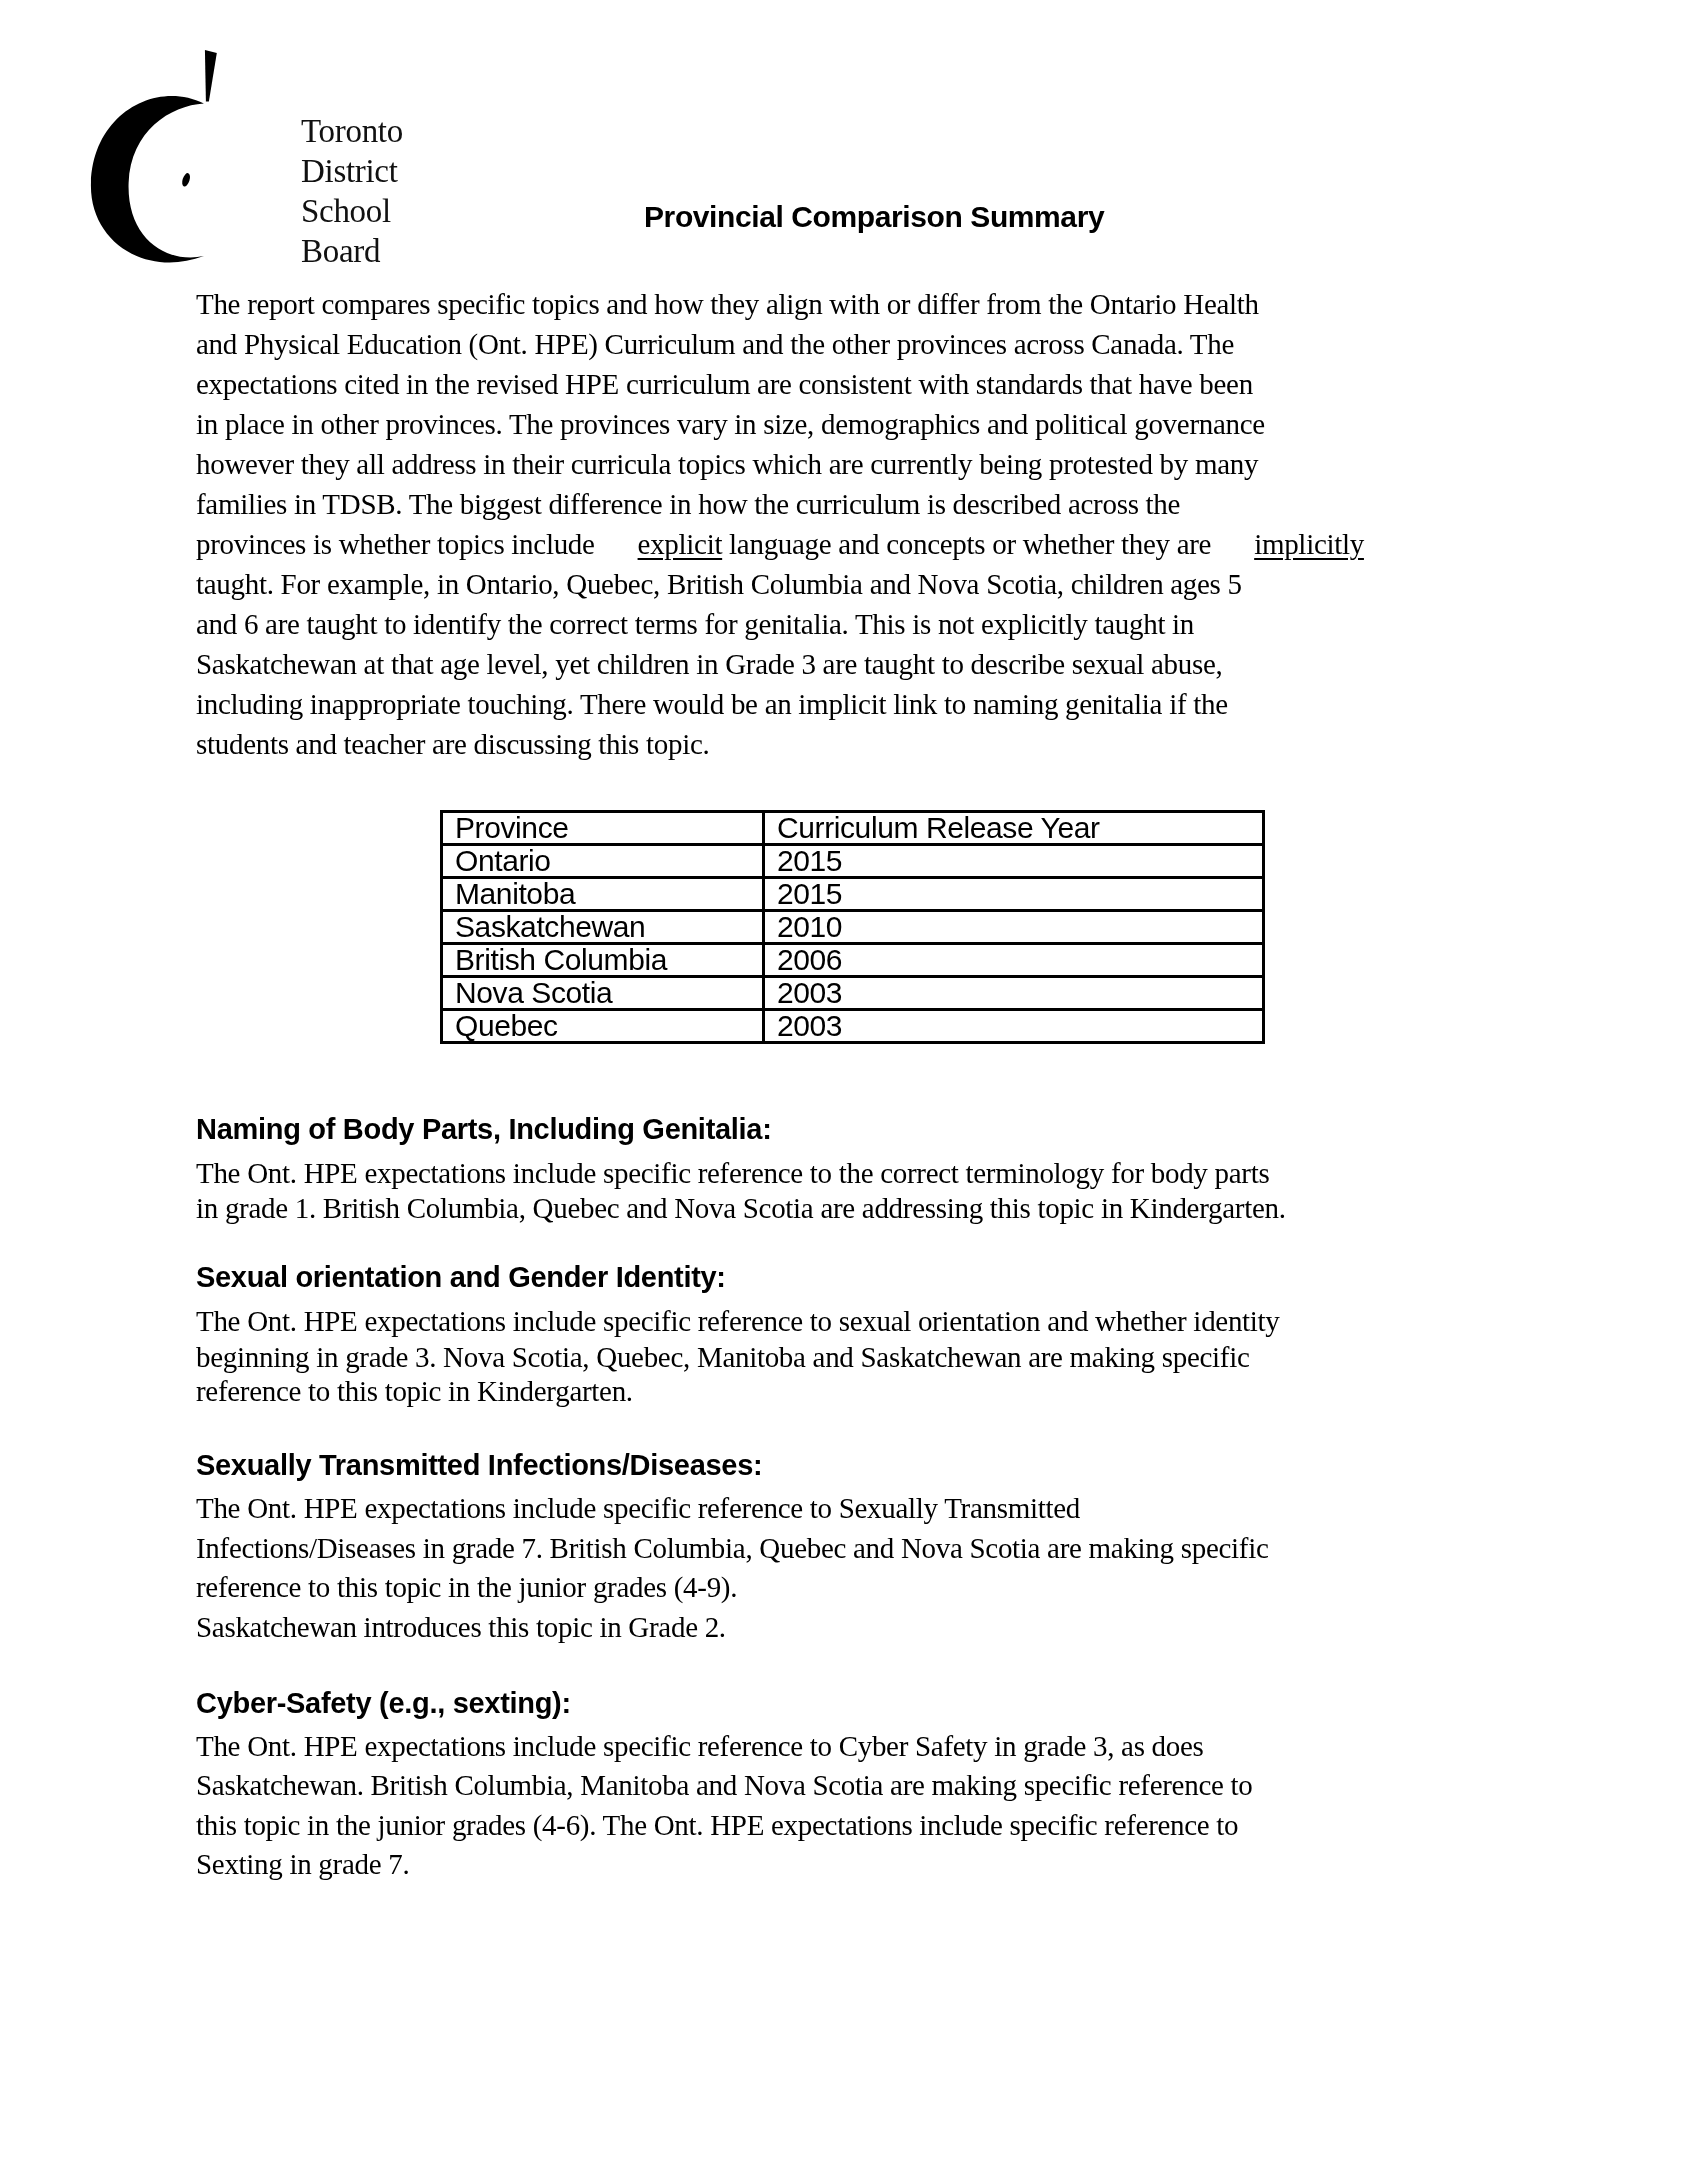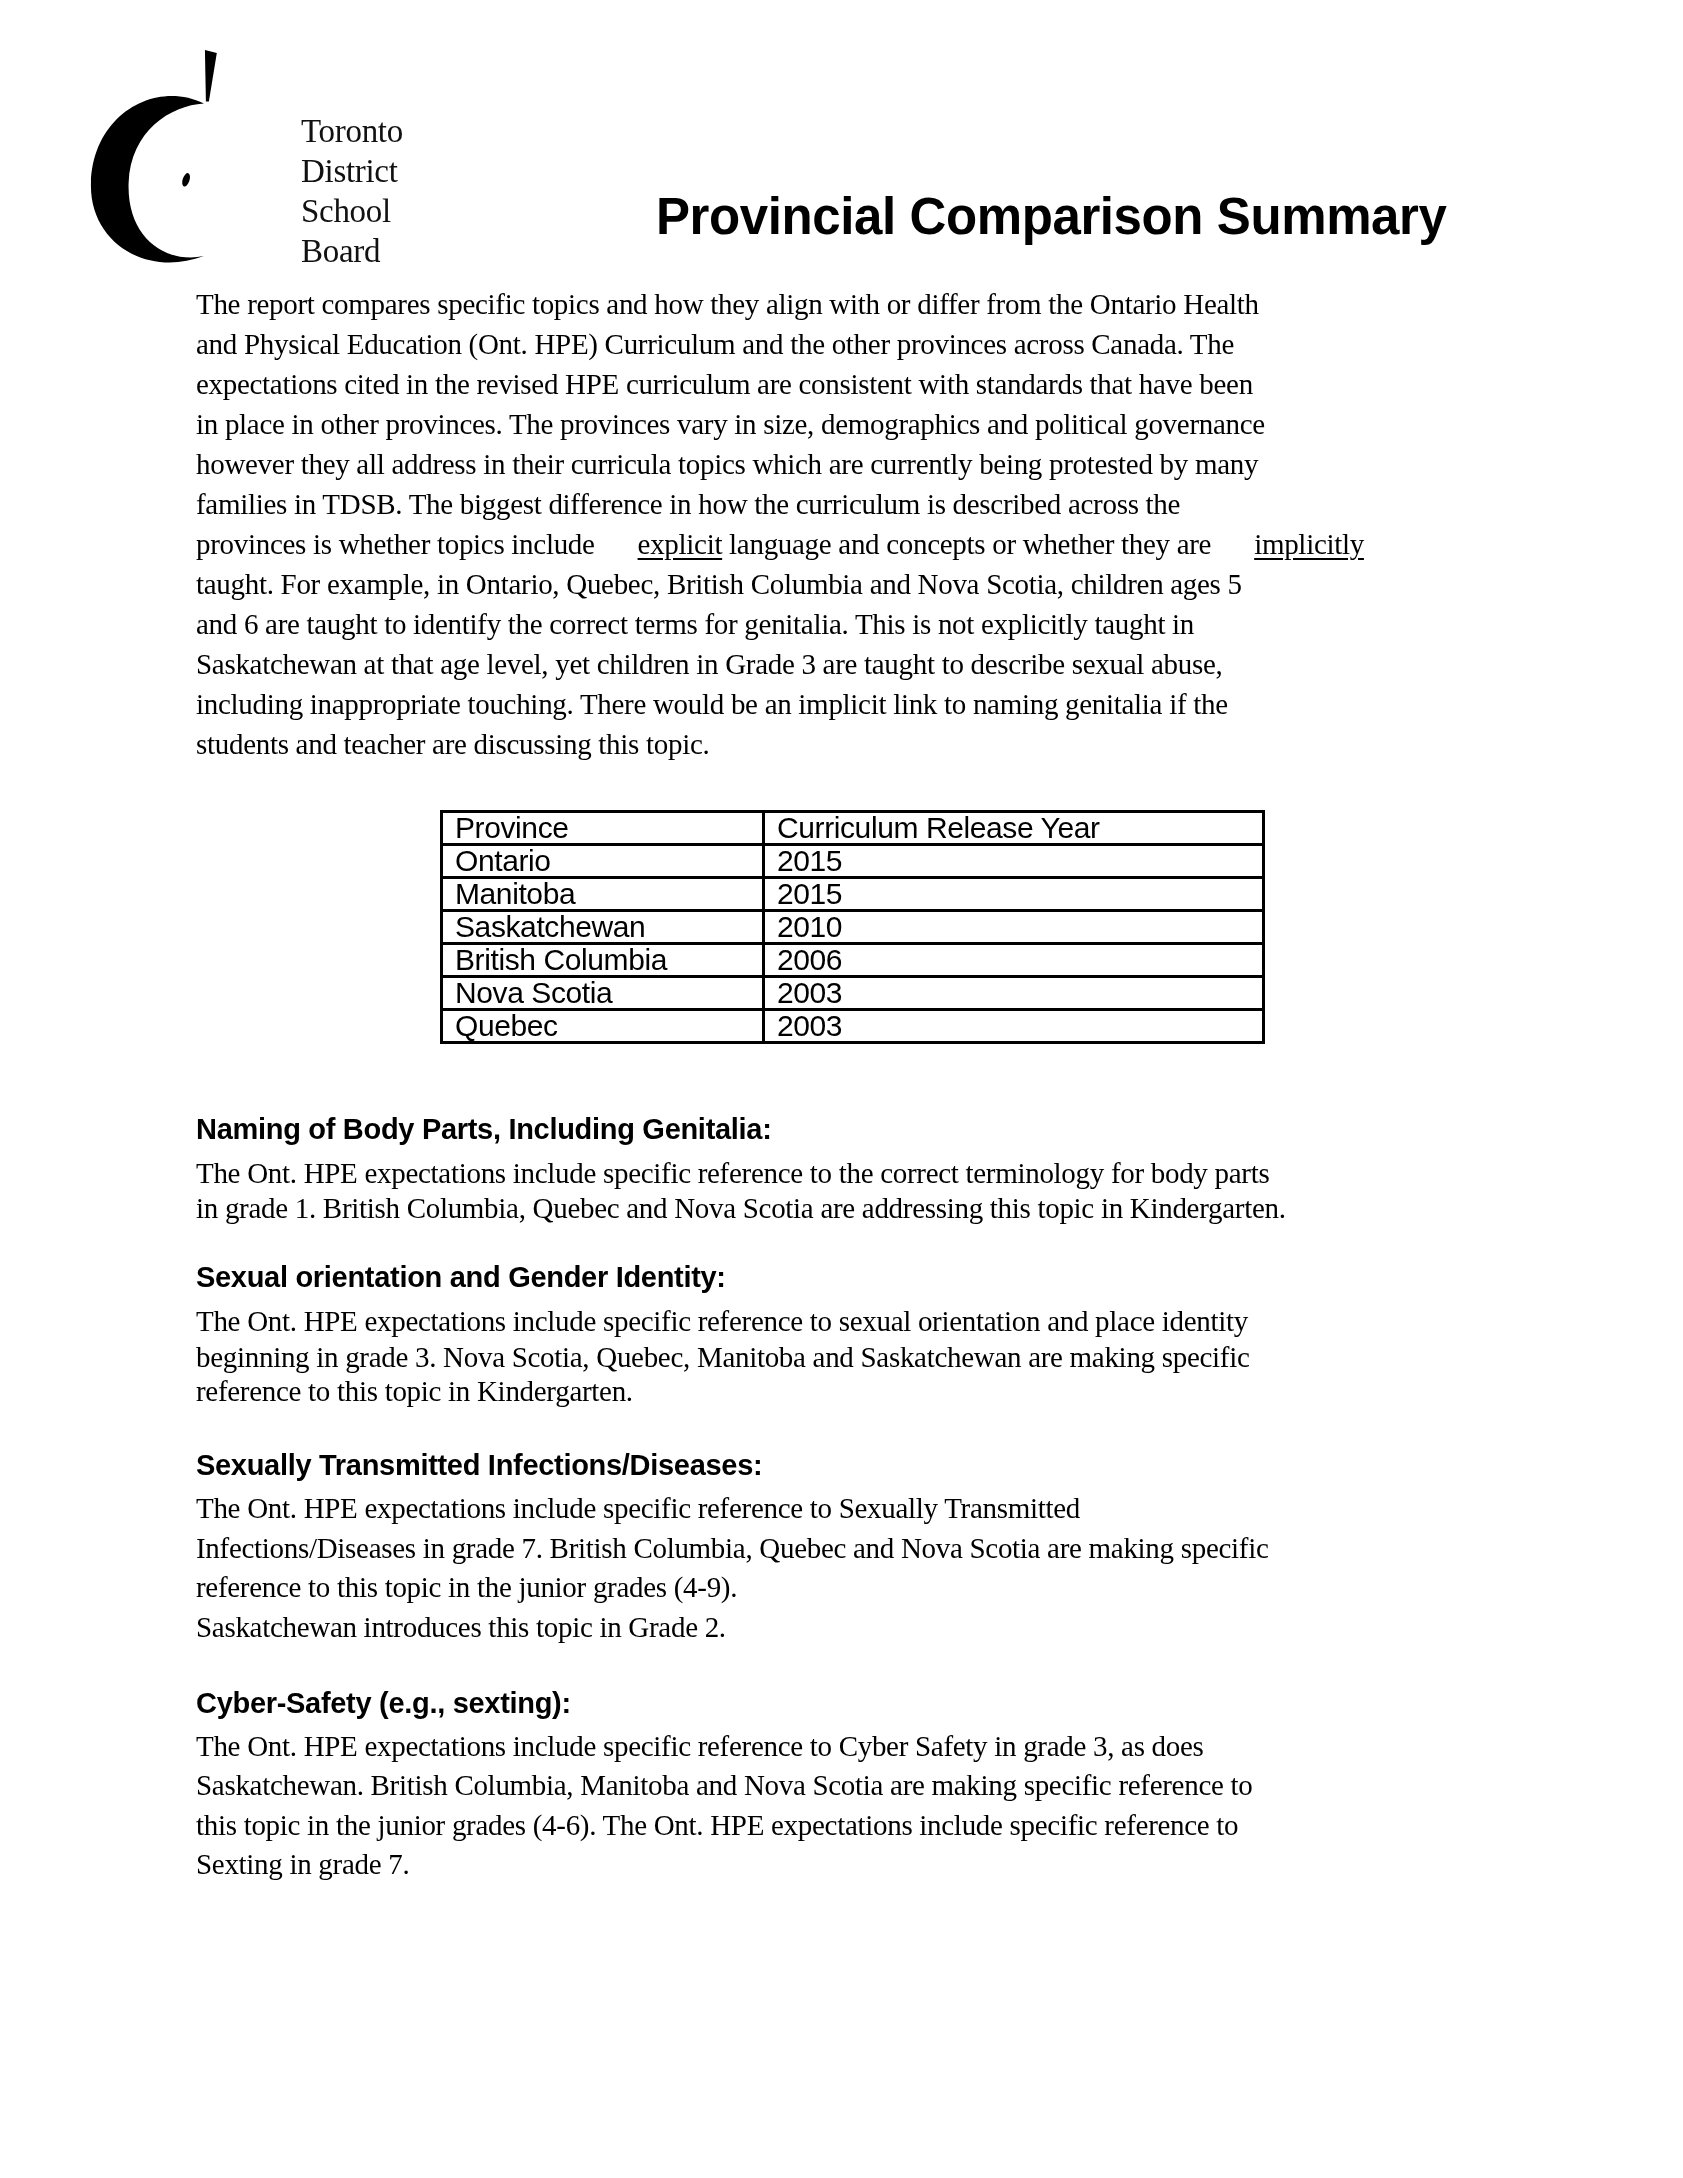--- a/index.html
+++ b/index.html
@@ -7,21 +7,21 @@
   .page { position: absolute; left: 0; top: 0; width: 1683px; height: 2178px; background: #fff; }
 
   
   .logo { position: absolute; left: 87px; top: 44px; width: 257px; height: 228px; }
   .logo svg { position: absolute; left: 0; top: 0; }
   .logo-text { position: absolute; left: 214px; top: 67px; font-family: "Liberation Serif", serif;
                font-size: 33px; line-height: 40px; color: #111; letter-spacing: -0.3px; }
   .logo-text div { white-space: nowrap; }
 
   .title { position: absolute; left: 644px; top: 195px; font-family: "Liberation Sans", sans-serif;
-           font-weight: bold; font-size: 51px; line-height: 44px; white-space: nowrap; letter-spacing: -0.4px; margin-left: 12px; }
+           font-weight: bold; font-size: 30px; line-height: 44px; white-space: nowrap; letter-spacing: -0.4px; }
 
   .line { position: absolute; left: 196px; font-family: Liberation Serif, serif; font-size: 29px;
           line-height: 34px; white-space: nowrap; letter-spacing: -0.3px; }
   .u { text-decoration: underline; text-underline-offset: 4px; text-decoration-thickness: 2px; margin-left: 36px; }
   .heading { position: absolute; left: 196px; font-family: "Liberation Sans", sans-serif; font-weight: bold;
              font-size: 29px; line-height: 34px; white-space: nowrap; letter-spacing: -0.3px; }
 
   
   .tbl { position: absolute; left: 440px; top: 810px; border-collapse: collapse;
          font-family: "Liberation Sans", sans-serif; font-size: 30px; letter-spacing: -0.4px; }
@@ -103,21 +103,21 @@
     </table>
 
   <div>
     <div class="heading" style="top:1112px">Naming of Body Parts, Including Genitalia:</div>
     <div class="line" style="top:1156px">The Ont. HPE expectations include specific reference to the correct terminology for body parts</div>
     <div class="line" style="top:1191px">in grade 1. British Columbia, Quebec and Nova Scotia are addressing this topic in Kindergarten.</div>
   </div>
 
   <div>
     <div class="heading" style="top:1260px">Sexual orientation and Gender Identity:</div>
-    <div class="line" style="top:1304px">The Ont. HPE expectations include specific reference to sexual orientation and place identity</div>
+    <div class="line" style="top:1304px">The Ont. HPE expectations include specific reference to sexual orientation and whether identity</div>
     <div class="line" style="top:1340px">beginning in grade 3. Nova Scotia, Quebec, Manitoba and Saskatchewan are making specific</div>
     <div class="line" style="top:1374px">reference to this topic in Kindergarten.</div>
   </div>
 
   <div>
     <div class="heading" style="top:1448px">Sexually Transmitted Infections/Diseases:</div>
     <div class="line" style="top:1491px">The Ont. HPE expectations include specific reference to Sexually Transmitted</div>
     <div class="line" style="top:1531px">Infections/Diseases in grade 7. British Columbia, Quebec and Nova Scotia are making specific</div>
     <div class="line" style="top:1570px">reference to this topic in the junior grades (4-9).</div>
     <div class="line" style="top:1610px">Saskatchewan introduces this topic in Grade 2.</div>

